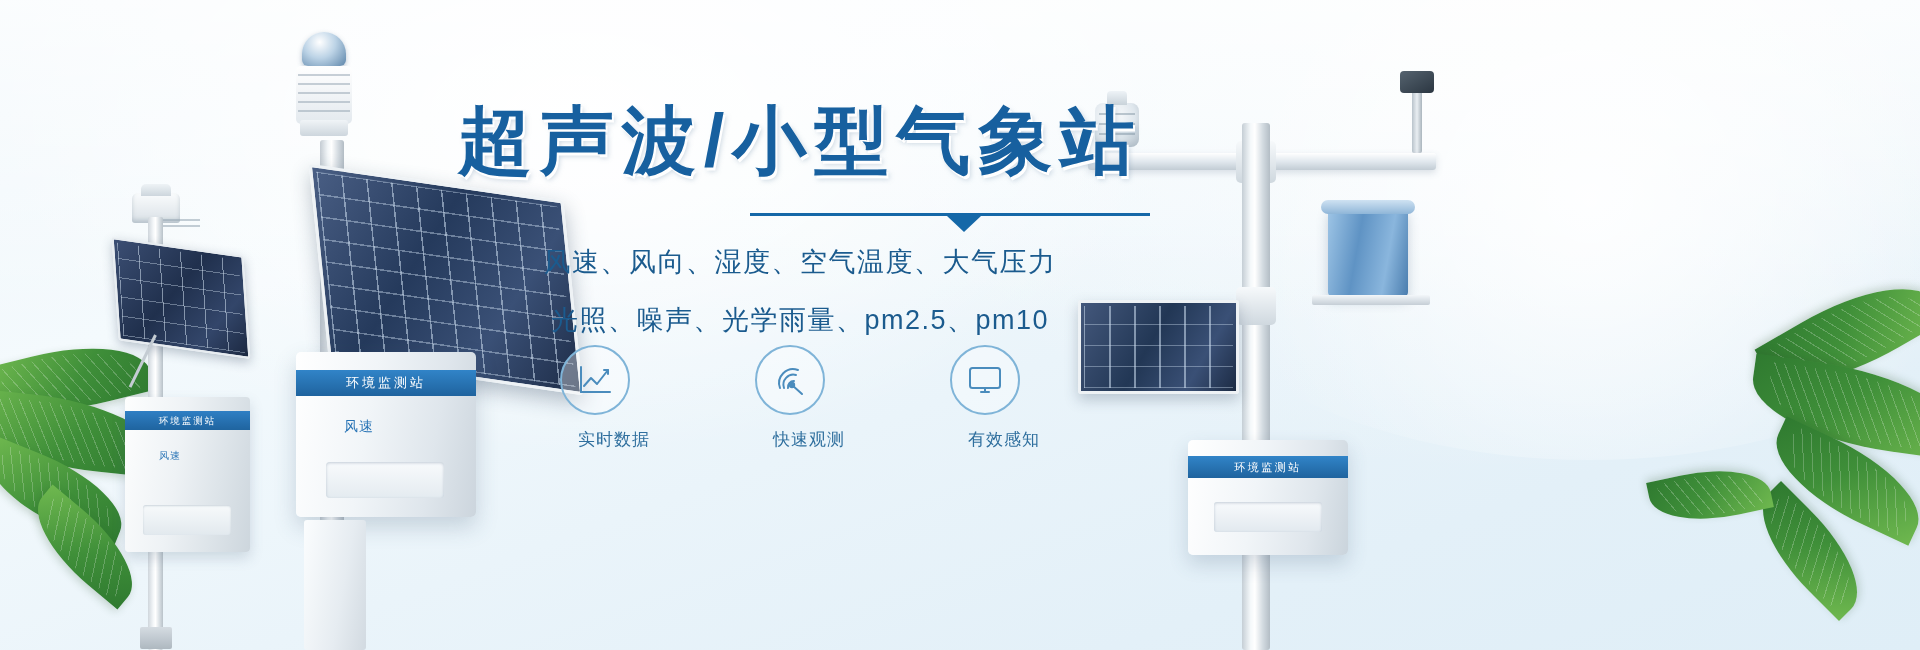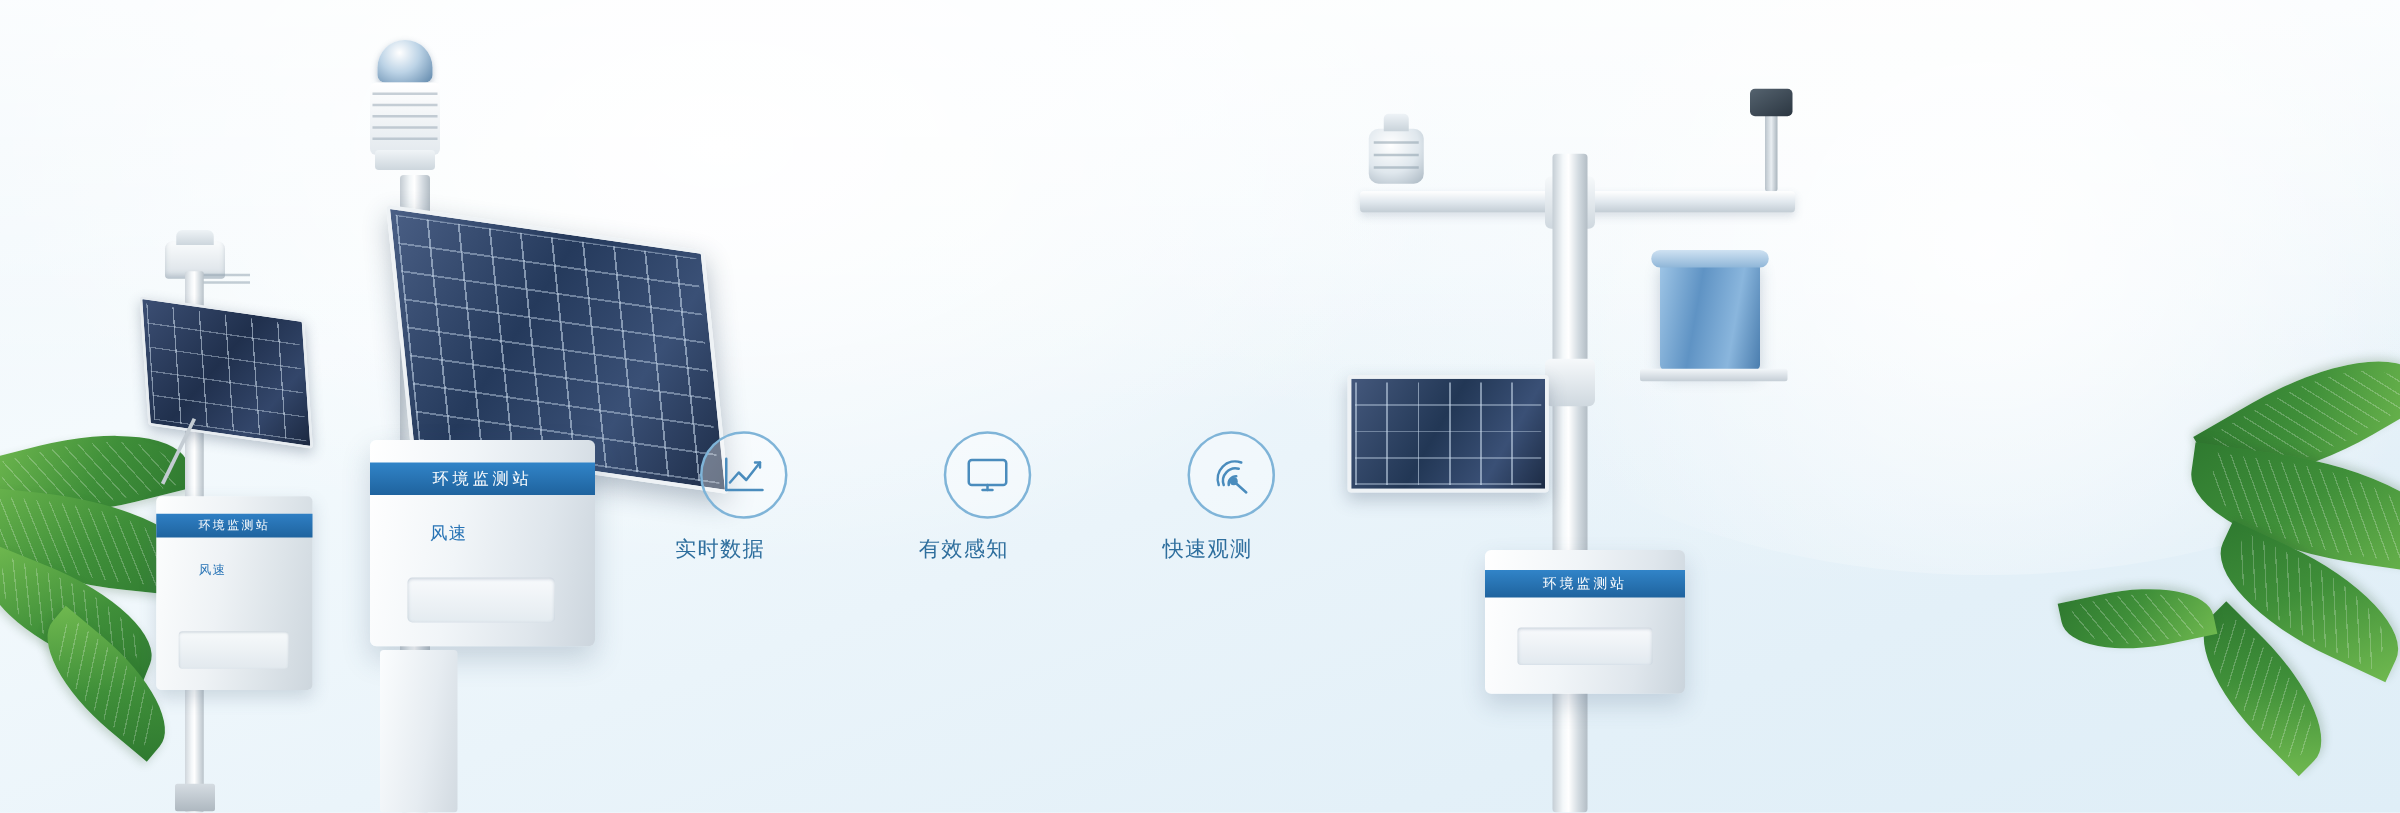--- a/index.html
+++ b/index.html
@@ -169,21 +169,21 @@
   .divider .line{position:absolute;left:0;top:4px;width:400px;height:3px;background:#1568a8;}
   .divider .tri{position:absolute;left:197px;top:7px;width:0;height:0;
     border-left:17px solid transparent;border-right:17px solid transparent;
     border-top:16px solid #1568a8;}
   .sub{font-size:27px;color:#1b5b8e;letter-spacing:1.5px;text-align:center;
     line-height:1.62;margin-top:14px;white-space:nowrap;}
 
   
   .features{position:absolute;left:540px;top:345px;width:500px;
     display:flex;justify-content:space-between;}
-  .feat{width:110px;text-align:left;}
+  .feat{width:110px;text-align:right;}
   .feat .circ{width:66px;height:66px;margin:0 auto;border-radius:50%;
     border:2px solid #7fb4d8;display:flex;align-items:center;justify-content:center;
     background:rgba(255,255,255,.35);}
   .feat .flabel{margin-top:13px;font-size:17px;color:#2f6f9e;letter-spacing:1px;white-space:nowrap;}
   .feat svg{display:block;}
 </style>
 </head>
 <body>
 
 <div class="banner">
@@ -263,60 +263,69 @@
       <div class="vent"></div>
     </div>
   </div>
 
   <div class="leaf lfR1"></div>
   <div class="leaf lfR2"></div>
   <div class="leaf lfR3"></div>
   <div class="leaf lfR4"></div>
   <div class="leaf lfR5"></div>
 
+  <div class="content">
+    <div class="title">超声波/小型气象站</div>
+    <div class="divider">
+      <div class="line"></div>
+      <div class="tri"></div>
+    </div>
+    <div class="sub">风速、风向、湿度、空气温度、大气压力</div>
+    <div class="sub">光照、噪声、光学雨量、pm2.5、pm10</div>
+  </div>
 
   <div class="features">
 
     <div class="feat">
       <div class="circ">
         <span>
           <svg width="34" height="30" viewBox="0 0 34 30" fill="none" stroke="#4a8cbd" stroke-width="2" stroke-linecap="round" stroke-linejoin="round">
             <path d="M3 2 V27"></path>
               <path d="M3 27 H32"></path>
             <polyline points="6,21 13,13 19,19 30,5"></polyline>
             <polyline points="26,5 30,5 30,9"></polyline>
           </svg>
         </span>
       </div>
       <div class="flabel">实时数据</div>
-    </div>
-
-    <div class="feat">
-      <div class="circ">
-        <span>
-          <svg width="34" height="30" viewBox="0 0 34 30" fill="none" stroke="#4a8cbd" stroke-width="2" stroke-linecap="round" stroke-linejoin="round">
-            <rect x="2" y="3" width="30" height="20" rx="2.5"></rect>
-            <path d="M13 27 H21"></path>
-              <path d="M17 23 V27"></path>
-          </svg>
-        </span>
-      </div>
-      <div class="flabel">有效感知</div>
     </div>
 
     <div class="feat">
       <div class="circ">
         <span>
           <svg width="34" height="34" viewBox="0 0 34 34" fill="none" stroke="#4a8cbd" stroke-width="2" stroke-linecap="round">
             <path d="M7 25 A14 14 0 0 1 25 7"></path>
             <path d="M11 25 A10 10 0 0 1 23 12"></path>
             <path d="M15 25 A6 6 0 0 1 21 18"></path>
             <circle cx="19" cy="22" r="3.2" fill="#4a8cbd" stroke="none"></circle>
             <path d="M19 22 L29 31"></path>
           </svg>
         </span>
       </div>
       <div class="flabel">快速观测</div>
     </div>
 
+    <div class="feat">
+      <div class="circ">
+        <span>
+          <svg width="34" height="30" viewBox="0 0 34 30" fill="none" stroke="#4a8cbd" stroke-width="2" stroke-linecap="round" stroke-linejoin="round">
+            <rect x="2" y="3" width="30" height="20" rx="2.5"></rect>
+            <path d="M13 27 H21"></path>
+              <path d="M17 23 V27"></path>
+          </svg>
+        </span>
+      </div>
+      <div class="flabel">有效感知</div>
+    </div>
+
 
   </div>
 </div>
 
 </body></html>

